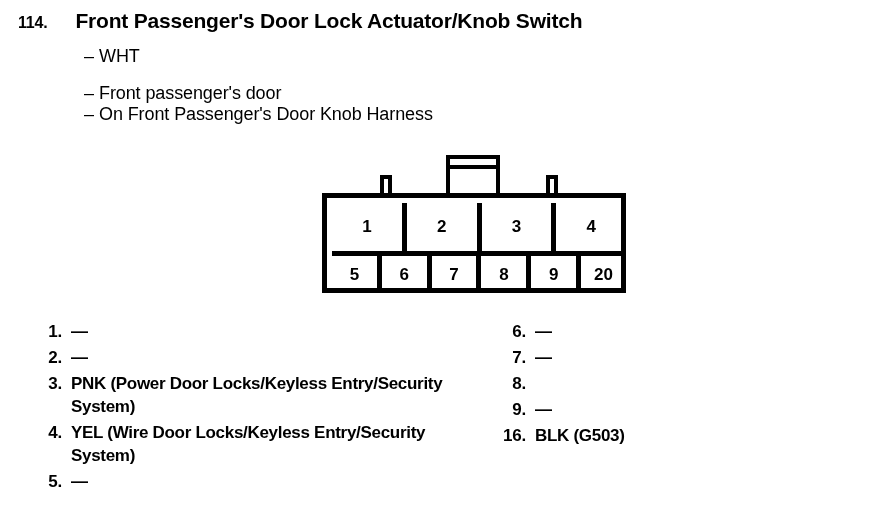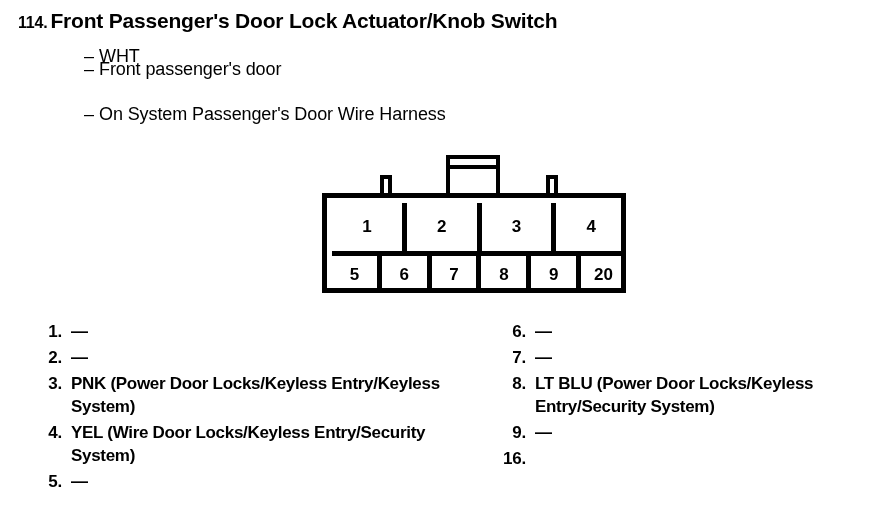--- a/index.html
+++ b/index.html
@@ -32,32 +32,32 @@
   }
   #title-number {
     font-size: 16px;
     font-weight: bold;
     letter-spacing: -0.2px;
   }
   #title-text {
     font-size: 21px;
     font-weight: bold;
     letter-spacing: -0.2px;
-    margin-left: 3px;
+    margin-left: 28px;
   }
   .sub-line {
     position: absolute;
     left: 84px;
     font-size: 18px;
     font-weight: normal;
     white-space: nowrap;
     letter-spacing: -0.1px;
   }
   #sub-0 { top: 46px; }
-  #sub-1 { top: 59px; }
+  #sub-1 { top: 83px; }
   #sub-2 { top: 104px; }
   .sub-dash {
     display: inline-block;
     width: 15px;
   }
 
   
   #connector {
     position: absolute;
     left: 322px;
@@ -191,21 +191,21 @@
     <span id="title-number">114.</span><span id="title-text">Front Passenger's Door Lock Actuator/Knob Switch</span>
   </div>
 
   <div class="sub-line" id="sub-0">
     <span class="sub-dash">–</span><span>WHT</span>
   </div>
   <div class="sub-line" id="sub-1">
     <span class="sub-dash">–</span><span>Front passenger's door</span>
   </div>
   <div class="sub-line" id="sub-2">
-    <span class="sub-dash">–</span><span>On System Passenger's Door Wire Harness</span>
+    <span class="sub-dash">–</span><span>On Front Passenger's Door Knob Harness</span>
   </div>
 </div>
 
 <div id="connector">
 
   <div id="latch"></div>
   <div id="latch-slot"></div>
 
   <div class="side-tab" id="side-tab-left"></div>
   <div class="side-tab" id="side-tab-right"></div>
@@ -232,21 +232,21 @@
   <div class="pin-row">
     <span class="pin-num">1.</span>
     <span class="pin-desc">—</span>
   </div>
   <div class="pin-row">
     <span class="pin-num">2.</span>
     <span class="pin-desc">—</span>
   </div>
   <div class="pin-row">
     <span class="pin-num">3.</span>
-    <span class="pin-desc">PNK (Power Door Locks/Keyless Entry/Keyless System)</span>
+    <span class="pin-desc">PNK (Power Door Locks/Keyless Entry/Security System)</span>
   </div>
   <div class="pin-row">
     <span class="pin-num">4.</span>
     <span class="pin-desc">YEL (Wire Door Locks/Keyless Entry/Security System)</span>
   </div>
   <div class="pin-row">
     <span class="pin-num">5.</span>
     <span class="pin-desc">—</span>
   </div>
 </div>
@@ -255,22 +255,22 @@
   <div class="pin-row">
     <span class="pin-num">6.</span>
     <span class="pin-desc">—</span>
   </div>
   <div class="pin-row">
     <span class="pin-num">7.</span>
     <span class="pin-desc">—</span>
   </div>
   <div class="pin-row">
     <span class="pin-num">8.</span>
-    <span class="pin-desc">LT BLU (Power Door Locks/Keyless Entry/Security System)</span>
   </div>
   <div class="pin-row">
     <span class="pin-num">9.</span>
     <span class="pin-desc">—</span>
   </div>
   <div class="pin-row">
     <span class="pin-num">16.</span>
+    <span class="pin-desc">BLK (G503)</span>
   </div>
 </div>
 
 </body></html>

